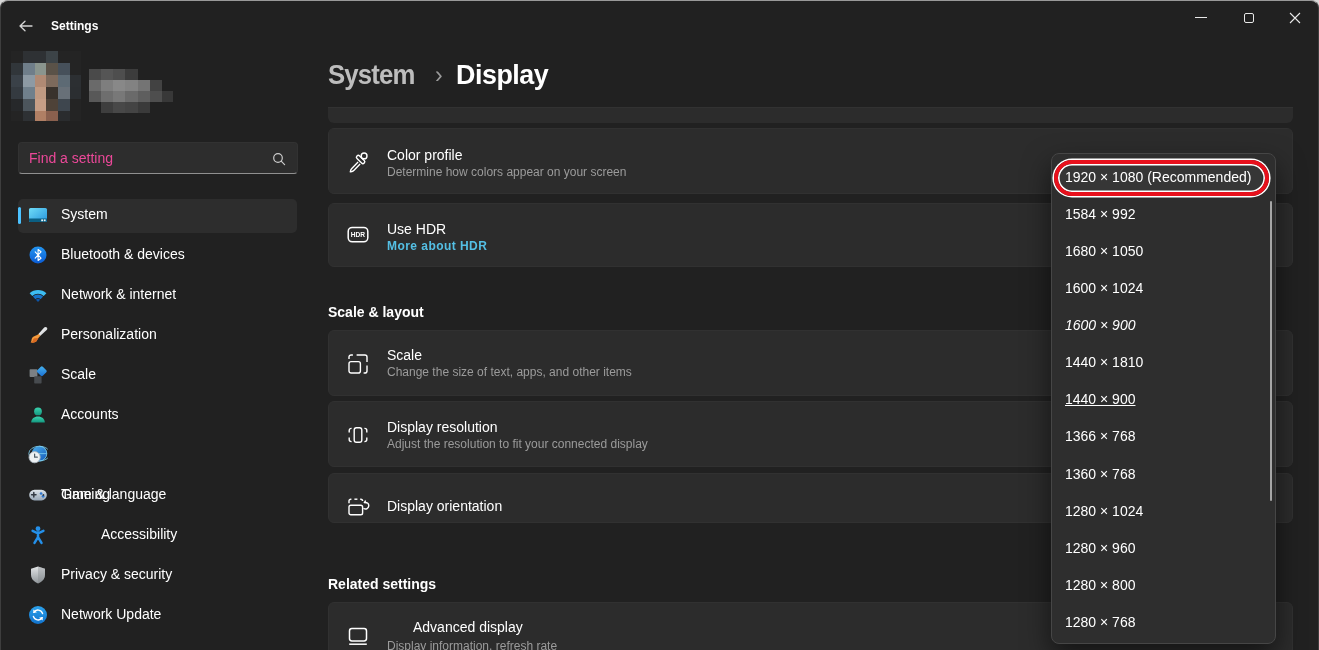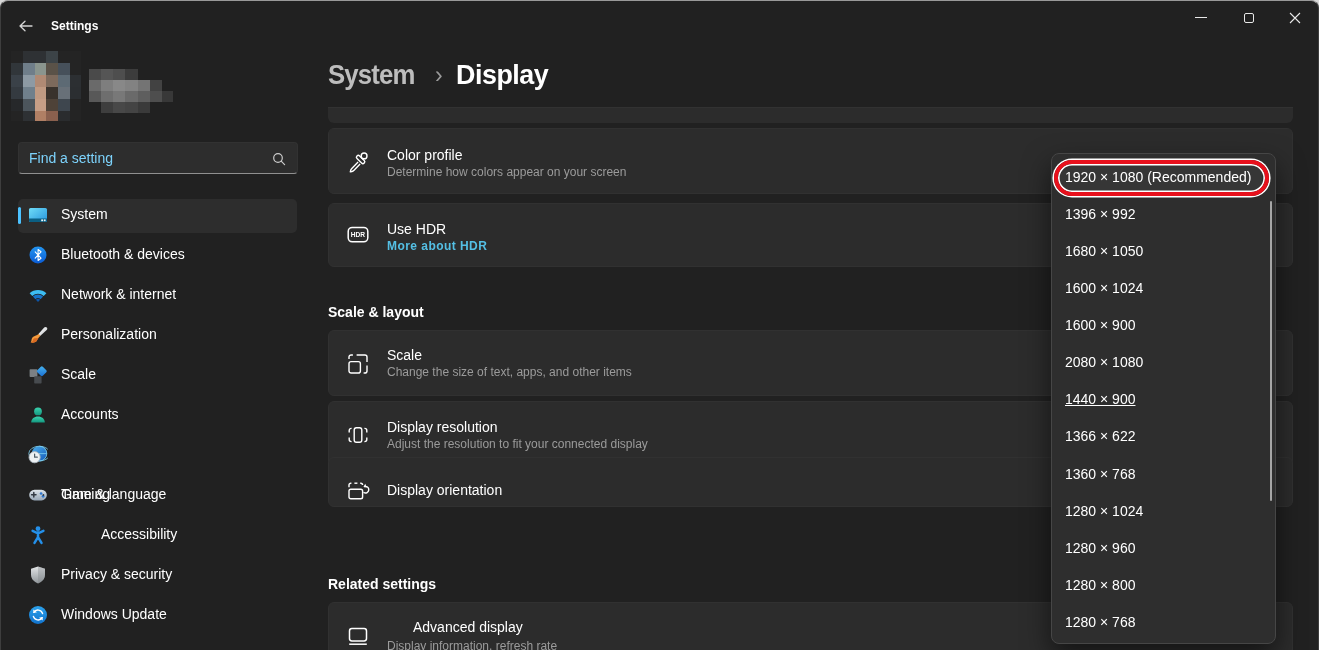--- a/index.html
+++ b/index.html
@@ -81,21 +81,21 @@
     <rect x="49" y="22" width="12" height="11" fill="#5e5e5e"></rect>
     <rect x="61" y="22" width="12" height="11" fill="#4e4e4e"></rect>
     <rect x="73" y="22" width="11" height="11" fill="#383838"></rect>
     <rect x="12" y="33" width="12" height="11" fill="#3e3e3e"></rect>
     <rect x="24" y="33" width="12" height="11" fill="#484848"></rect>
     <rect x="36" y="33" width="13" height="11" fill="#444444"></rect>
     <rect x="49" y="33" width="12" height="11" fill="#3a3a3a"></rect>
   </svg>
 
   <div class="abs" style="left:17px;top:141px;width:280px;height:32px;background:#2d2d2d;border:1px solid #323232;border-bottom:1px solid #909090;border-radius:4px;"></div>
-  <div class="abs" style="left:28px;top:149px;font-size:14px;color:#7dd3fc;">Find a setting</div>
+  <div class="abs" style="left:28px;top:149px;font-size:14px;color:#ec4899;">Find a setting</div>
   <svg class="abs" style="left:271px;top:151px" width="14" height="14" viewBox="0 0 14 14">
     <circle cx="6" cy="6" r="4.3" stroke="#cccccc" stroke-width="1.2" fill="none"></circle>
     <path d="M9.2 9.2 L12.6 12.6" stroke="#cccccc" stroke-width="1.2" stroke-linecap="round"></path>
   </svg>
 
   <div>
 <div class="abs" style="left:17px;top:198px;width:279px;height:34px;background:#2d2d2d;border-radius:5px;"></div>
 <div class="abs" style="left:17px;top:206px;width:3px;height:17px;background:#4cc2ff;border-radius:2px;"></div>
 <div class="abs" style="left:27px;top:204px;width:20px;height:20px;"><svg width="20" height="20" viewBox="0 0 20 20">
           <defs>
@@ -216,21 +216,21 @@
             </linearGradient>
           </defs>
           <circle cx="10" cy="10" r="9" fill="url(#gwu)"></circle>
           <g stroke="#fff" stroke-width="1.4" fill="none" stroke-linecap="round">
             <path d="M14.6 8.6 A4.9 4.9 0 0 0 5.8 7.3"></path>
             <path d="M5.4 11.4 A4.9 4.9 0 0 0 14.2 12.7"></path>
           </g>
           <path d="M5.2 4.6 L5.6 8.1 L9.0 7.2 Z" fill="#fff"></path>
           <path d="M14.8 15.4 L14.4 11.9 L11.0 12.8 Z" fill="#fff"></path>
         </svg></div>
-<div class="navtxt" style="top:605px;">Windows Update</div>
+<div class="navtxt" style="top:605px;">Network Update</div>
 </div>
 
   <div class="abs" style="left:327px;top:58px;font-size:28px;font-weight:bold;color:#bdbdbd;letter-spacing:-0.9px;transform:scaleX(0.92);transform-origin:0 0;">System</div>
   <div class="abs" style="left:434px;top:61px;font-size:23px;color:#9a9a9a;">›</div>
   <div class="abs" style="left:455px;top:58px;font-size:28px;font-weight:bold;color:#ffffff;letter-spacing:-0.5px;transform:scaleX(0.96);transform-origin:0 0;">Display</div>
 
   <div class="abs" style="left:327px;top:106px;width:965px;height:16px;background:#2c2c2c;border-top:1px solid #323232;border-radius:0 0 6px 6px;"></div>
 
   <div class="card" style="top:127px;height:66px;">
     <svg class="abs" style="left:17px;top:21px" width="24" height="24" viewBox="0 0 24 24">
@@ -275,21 +275,21 @@
         <path d="M4.9 1.0 H3.1 A2.1 2.1 0 0 0 1.0 3.1 V4.9"></path>
         <path d="M8.6 1.0 H16.9 A2.1 2.1 0 0 1 19.0 3.1 V8.0"></path>
         <path d="M19.0 11.6 V16.9 A2.1 2.1 0 0 1 16.9 19.0 H15.6"></path>
         <rect x="1.0" y="7.6" width="11.4" height="11.4" rx="2.1" fill="#2c2c2c"></rect>
       </g>
     </svg>
     <div class="ctitle" style="top:16px;">Scale</div>
     <div class="csub" style="top:34px;">Change the size of text, apps, and other items</div>
   </div>
 
-  <div class="card" style="top:456px;height:50px;">
+  <div class="card" style="top:472px;height:50px;">
     <svg class="abs" style="left:19px;top:24px" width="22" height="20" viewBox="0 0 22 20">
       <g stroke="#fff" stroke-width="1.4" fill="none">
         <rect x="1.0" y="7.2" width="13.6" height="9.6" rx="1.8"></rect>
         <path d="M1.0 5.2 V3.0 A1.8 1.8 0 0 1 2.8 1.2 H3.4"></path>
         <path d="M6.4 1.2 H9.4"></path>
         <path d="M12.2 1.2 H12.8 A1.8 1.8 0 0 1 14.6 3.0"></path>
         <path d="M16.5 4.5 A3.3 3.3 0 1 1 16.0 10.6" stroke-linecap="round"></path>
         <path d="M17.3 1.7 L15.6 4.8 L18.8 5.7 Z" fill="#fff" stroke="none"></path>
       </g>
     </svg>
@@ -306,27 +306,27 @@
       </g>
     </svg>
     <div class="ctitle" style="top:16px;margin-left:26px;">Advanced display</div>
     <div class="csub" style="top:36px;">Display information, refresh rate</div>
   </div>
 
   <div class="abs" style="left:1050px;top:152px;width:225px;height:491px;background:#2e2e2e;border:1px solid #464646;border-radius:8px;box-shadow:0 12px 28px rgba(0,0,0,0.55);"></div>
   <div class="abs" style="left:1057px;top:161px;width:204px;height:32px;background:#363636;border-radius:4px;"></div>
   <div>
 <div class="ditm" style="top:168.00px;">1920 × 1080 (Recommended)</div>
-<div class="ditm" style="top:205.07px;">1396 × 992</div>
+<div class="ditm" style="top:205.07px;">1584 × 992</div>
 <div class="ditm" style="top:242.14px;">1680 × 1050</div>
 <div class="ditm" style="top:279.21px;">1600 × 1024</div>
-<div class="ditm" style="top:316.28px;">1600 × 900</div>
-<div class="ditm" style="top:353.35px;">2080 × 1080</div>
+<div class="ditm" style="top:316.28px;font-style:italic;">1600 × 900</div>
+<div class="ditm" style="top:353.35px;">1440 × 1810</div>
 <div class="ditm" style="top:390.42px;text-decoration:underline;">1440 × 900</div>
-<div class="ditm" style="top:427.49px;">1366 × 622</div>
+<div class="ditm" style="top:427.49px;">1366 × 768</div>
 <div class="ditm" style="top:464.56px;text-align:right;">1360 × 768</div>
 <div class="ditm" style="top:501.63px;">1280 × 1024</div>
 <div class="ditm" style="top:538.70px;">1280 × 960</div>
 <div class="ditm" style="top:575.77px;">1280 × 800</div>
 <div class="ditm" style="top:612.84px;">1280 × 768</div>
 </div>
 
   <div class="abs" style="left:1269px;top:200px;width:2px;height:300px;background:#a6a6a6;border-radius:2px;"></div>
 
   <div class="abs" style="left:1053px;top:158.5px;width:215px;height:36px;border:4px solid #e8101c;border-radius:18px;box-shadow:0 0 0 1.6px #ffffff, inset 0 0 0 1.6px #ffffff;"></div>

